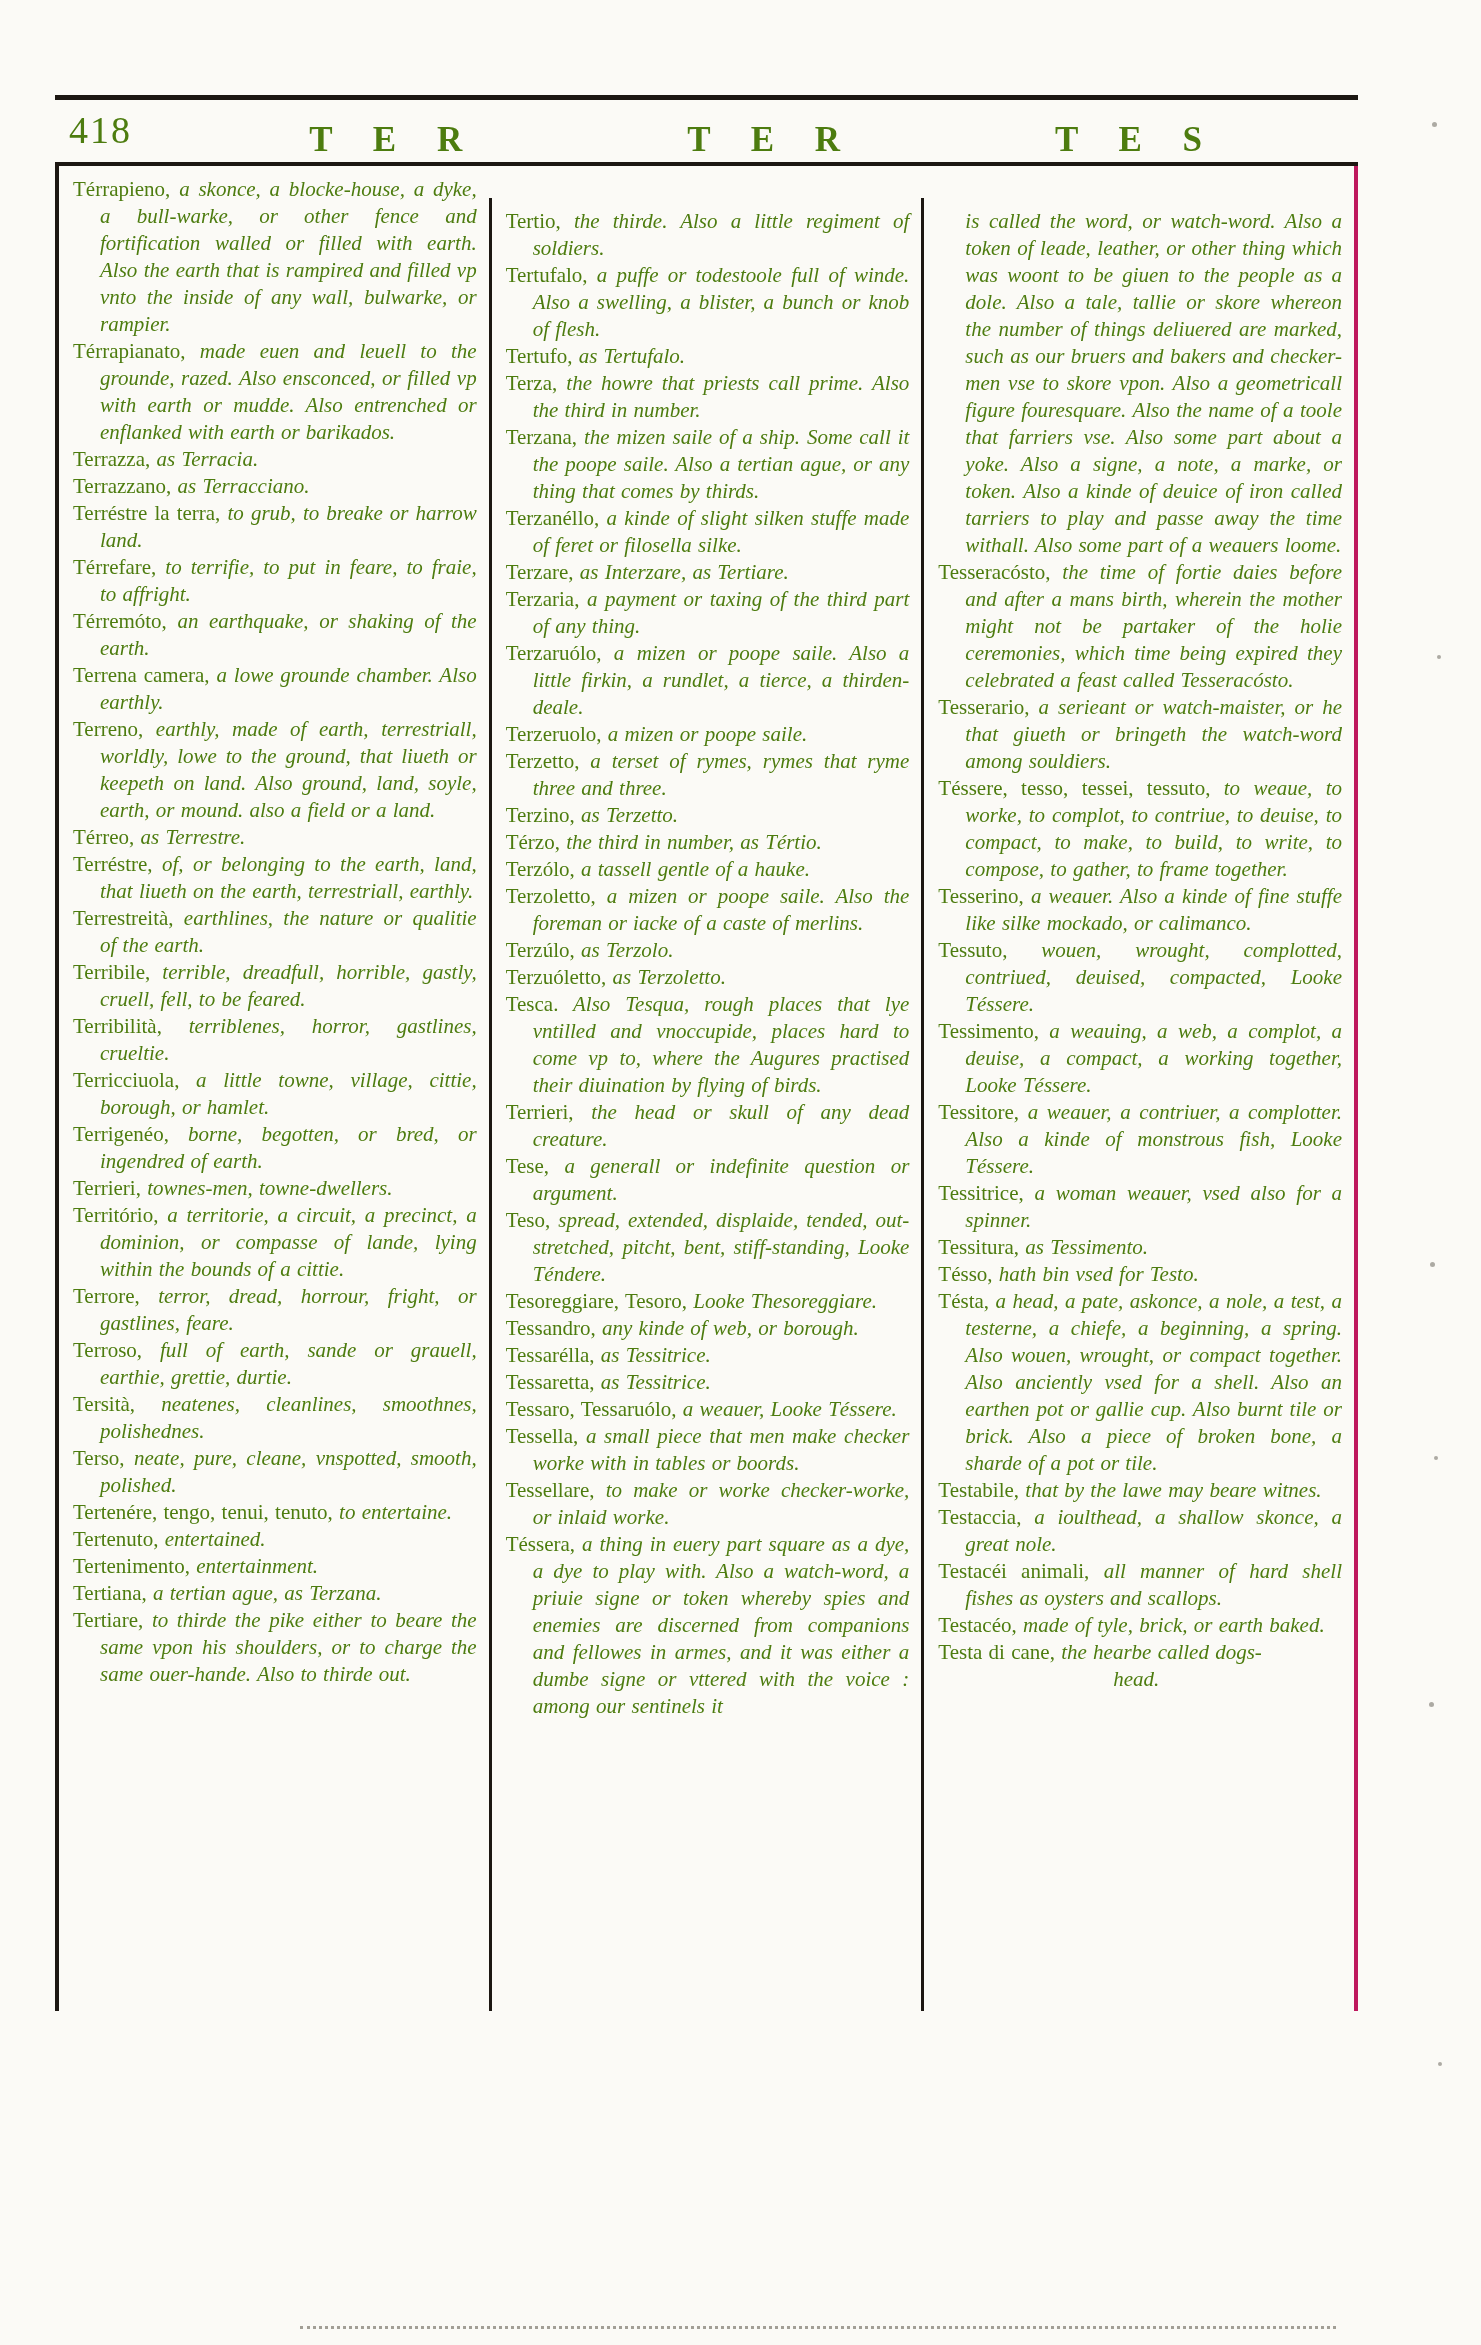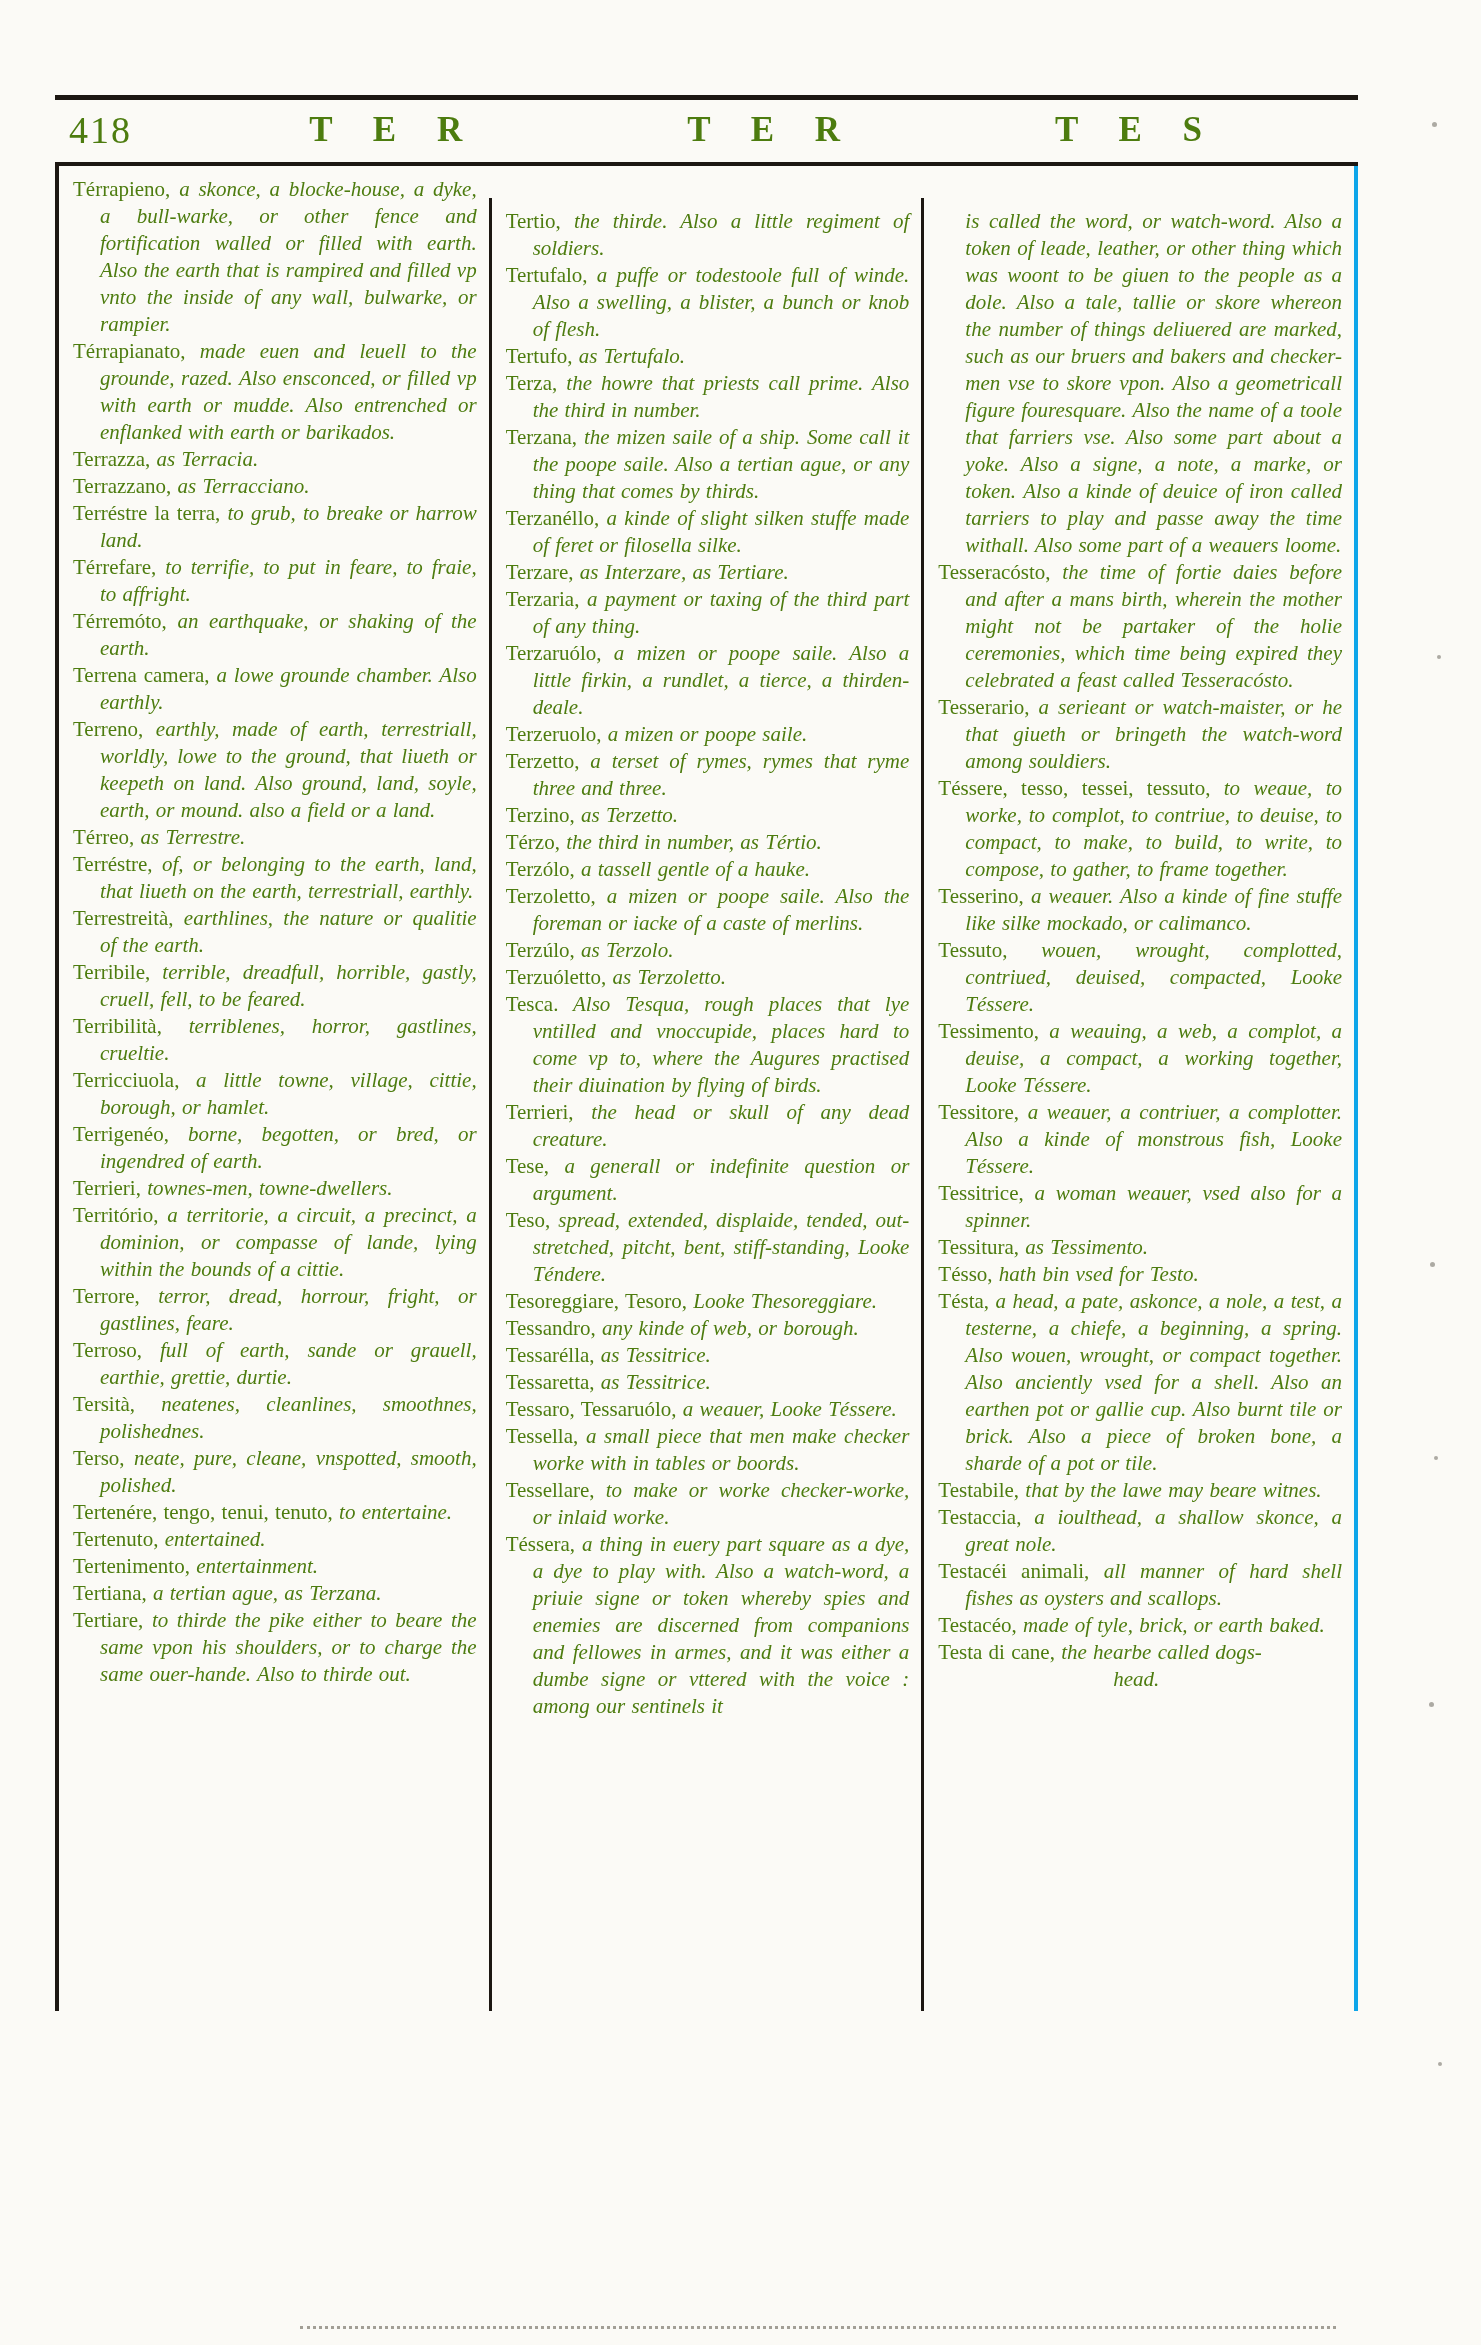--- a/index.html
+++ b/index.html
@@ -8,28 +8,28 @@
     width:1481px;height:2345px;
     background:#fbfaf6;
     color:#4d7c0f;
     font-family:Liberation Serif, serif;
     overflow:hidden;
   }
   .frame{position:absolute;left:55px;top:95px;width:1303px;}
   .toprule{border-top:5px solid #1c1712;}
   .header-row{position:relative;height:62px;}
   .pagenum{position:absolute;left:14px;top:8px;font-size:38px;letter-spacing:2px;}
-  .rh{position:absolute;top:10px;font-size:35px;font-weight:bold;letter-spacing:16px;transform:translateX(-50%);white-space:nowrap;}
+  .rh{position:absolute;top:20px;font-size:35px;font-weight:bold;letter-spacing:16px;transform:translateX(-50%);white-space:nowrap;}
   .rh1{left:26%;}
   .rh2{left:55%;}
   .rh3{left:83%;}
   .midrule{border-top:4px solid #1c1712;}
   .columns{
     display:flex;align-items:stretch;
-    border-left:4px solid #1c1712;border-right:4px solid #0ea5e9;
+    border-left:4px solid #1c1712;border-right:4px solid #be185d;
     height:1845px;overflow:hidden;
   }
   .column{flex:1 1 0;padding:10px 12px 0 14px;overflow:hidden;}
   .column + .column{border-left:3px solid #1c1712;margin-top:32px;}
   .entry{
     margin:0;
     font-size:21px;line-height:27px;
     text-align:justify;
     font-style:italic;
     text-indent:-27px;padding-left:27px;

